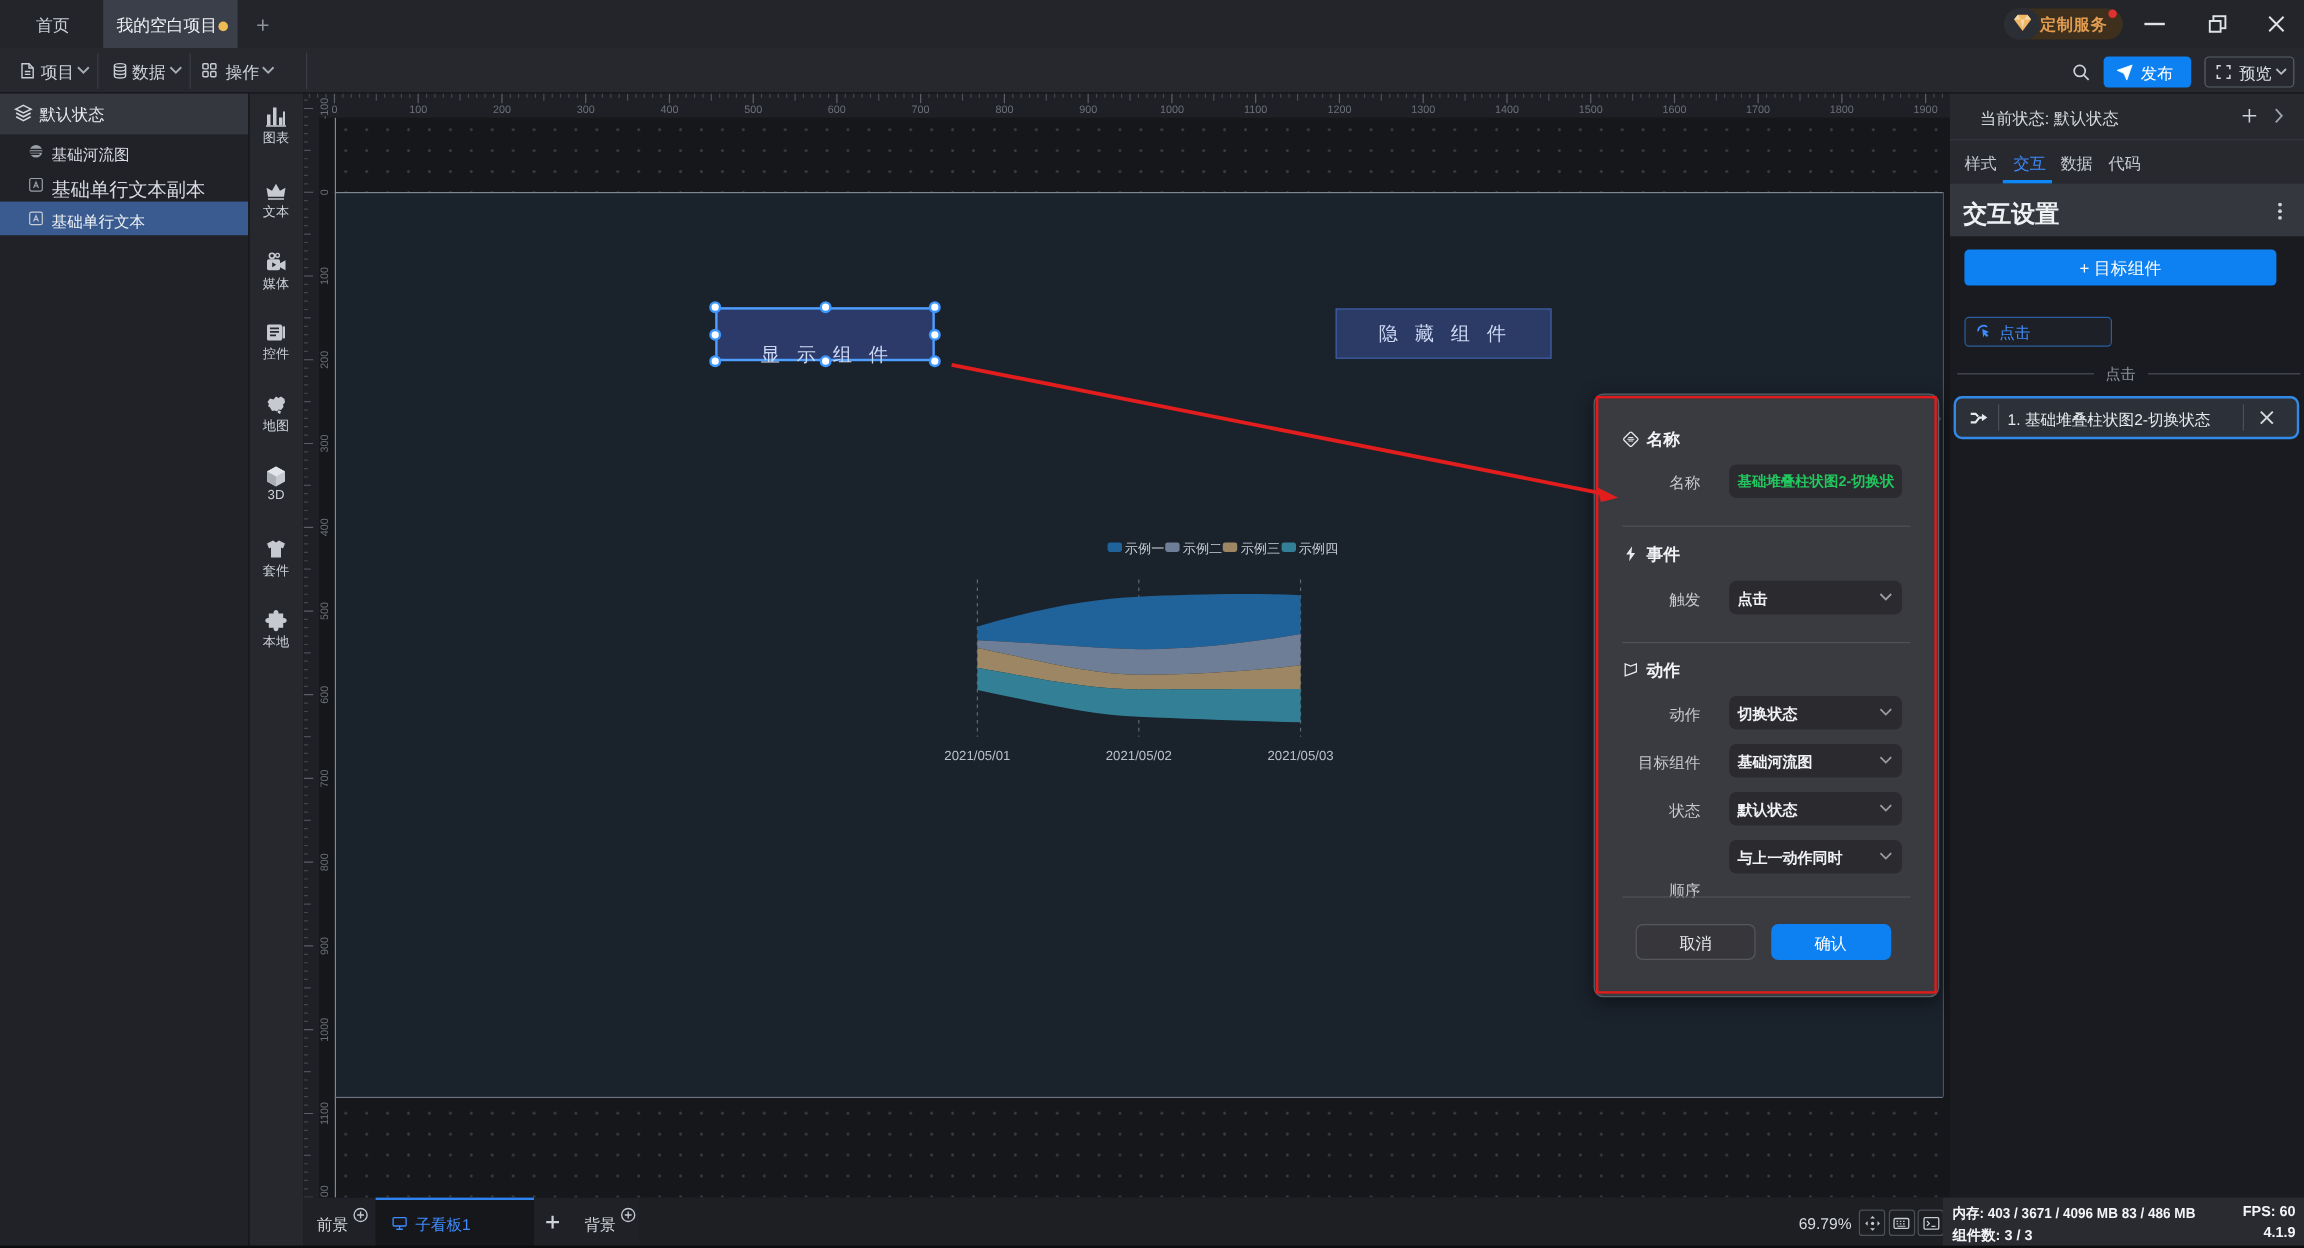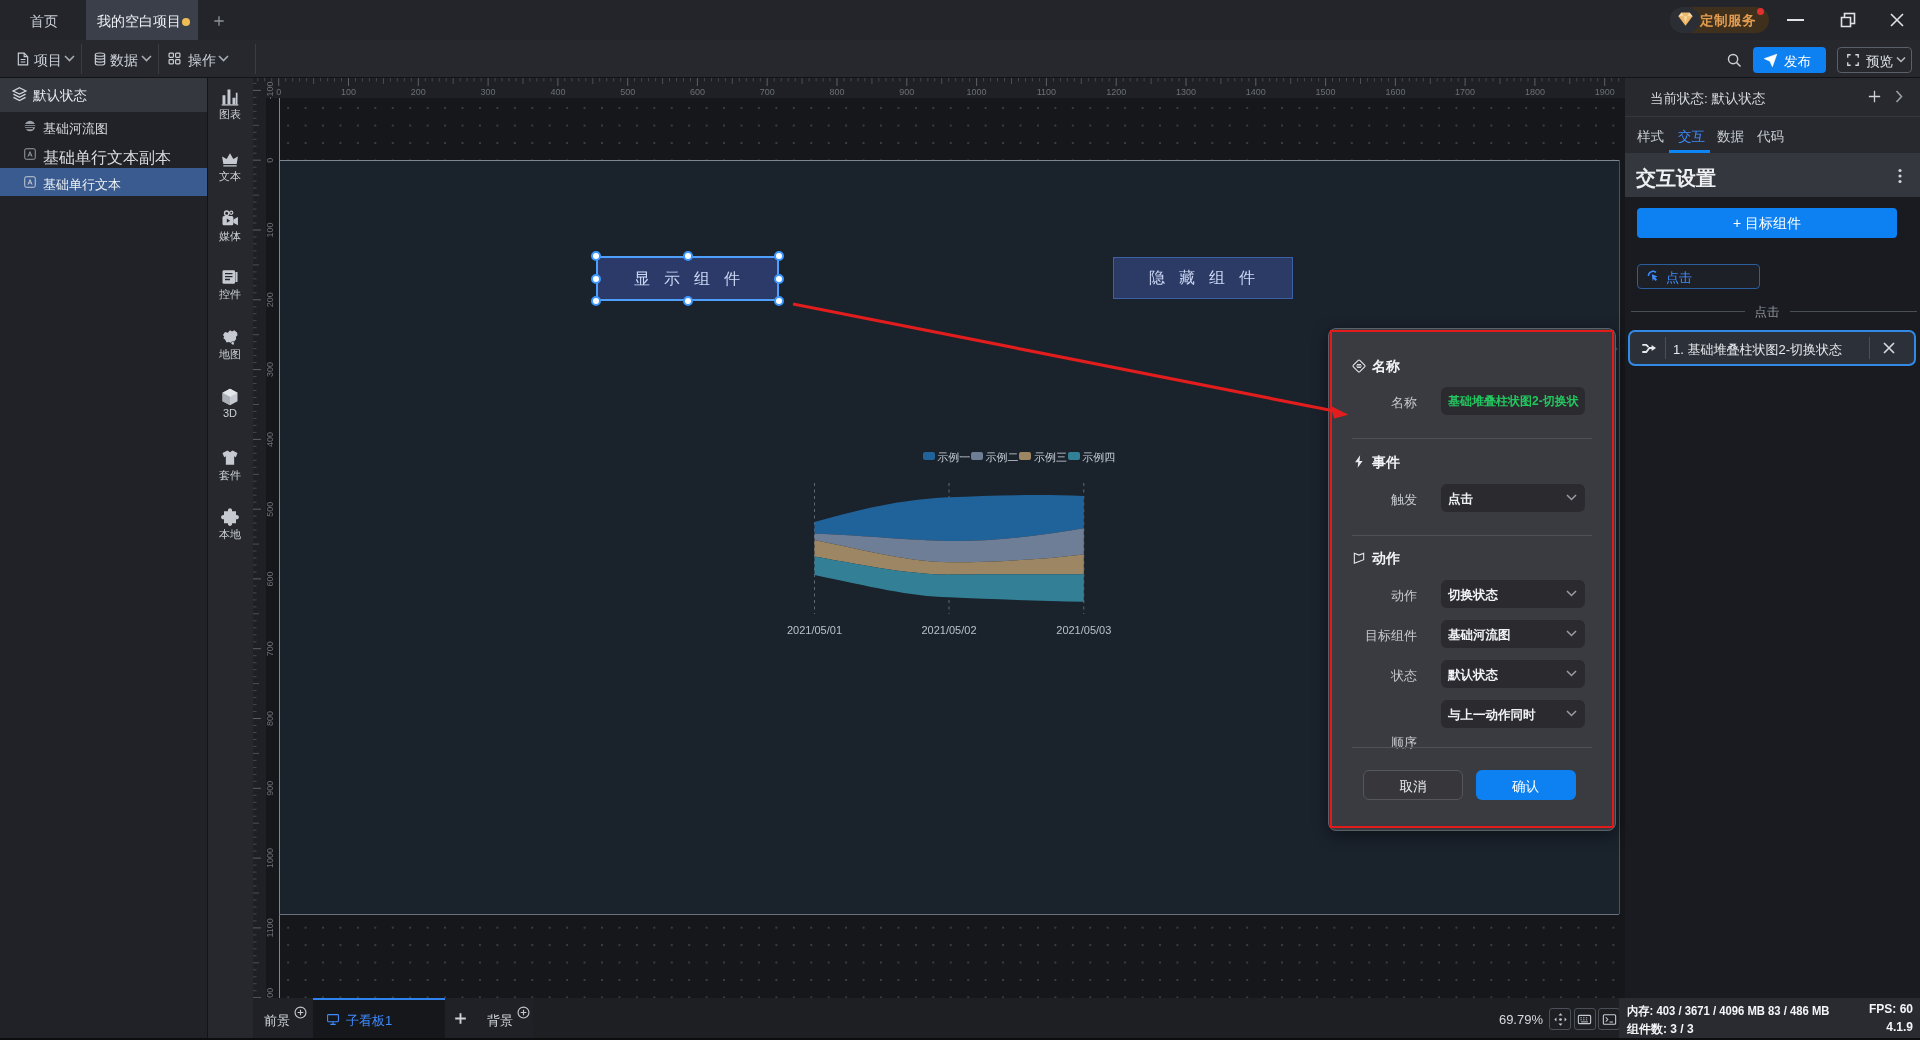--- a/index.html
+++ b/index.html
@@ -516,21 +516,21 @@
     <line x1="0" y1="877.8" x2="3.5" y2="877.8" stroke="#43464d" stroke-width="1"></line>
     <line x1="0" y1="884.8" x2="6" y2="884.8" stroke="#4b4f56" stroke-width="1"></line>
     <line x1="0" y1="891.8" x2="3.5" y2="891.8" stroke="#43464d" stroke-width="1"></line>
     <line x1="0" y1="898.8" x2="3.5" y2="898.8" stroke="#43464d" stroke-width="1"></line>
     <line x1="0" y1="905.7" x2="3.5" y2="905.7" stroke="#43464d" stroke-width="1"></line>
     <line x1="0" y1="912.7" x2="3.5" y2="912.7" stroke="#43464d" stroke-width="1"></line>
     <line x1="0" y1="919.7" x2="8" y2="919.7" stroke="#5b5f66" stroke-width="1"></line>
     <text x="17" y="922.7" font-size="9" fill="#6b7077" text-anchor="middle" transform="rotate(-90 17 919.7)">1200</text>
   </svg>
 <div class="ab" style="left:596px;top:256px;width:183px;height:45px;background:#2c3a69;border:2px solid #4f9fff"></div>
-<div class="txt" style="left:687px;top:269px;font-size:16px;color:#ccd8f4;letter-spacing:14px;transform:translateX(-50%);padding-left:14px">显示组件</div>
+<div class="txt" style="left:687px;top:286px;font-size:16px;color:#ccd8f4;letter-spacing:14px;transform:translateX(-50%);padding-left:14px">显示组件</div>
 <div class="ab" style="left:591px;top:251px;width:10px;height:10px;border-radius:5px;background:#fff;border:2.5px solid #3d97ff"></div>
 <div class="ab" style="left:591px;top:296px;width:10px;height:10px;border-radius:5px;background:#fff;border:2.5px solid #3d97ff"></div>
 <div class="ab" style="left:682.5px;top:251px;width:10px;height:10px;border-radius:5px;background:#fff;border:2.5px solid #3d97ff"></div>
 <div class="ab" style="left:682.5px;top:296px;width:10px;height:10px;border-radius:5px;background:#fff;border:2.5px solid #3d97ff"></div>
 <div class="ab" style="left:774px;top:251px;width:10px;height:10px;border-radius:5px;background:#fff;border:2.5px solid #3d97ff"></div>
 <div class="ab" style="left:774px;top:296px;width:10px;height:10px;border-radius:5px;background:#fff;border:2.5px solid #3d97ff"></div>
 <div class="ab" style="left:591px;top:273.5px;width:10px;height:10px;border-radius:5px;background:#fff;border:2.5px solid #3d97ff"></div>
 <div class="ab" style="left:774px;top:273.5px;width:10px;height:10px;border-radius:5px;background:#fff;border:2.5px solid #3d97ff"></div>
 <div class="ab" style="left:1112.5px;top:257px;width:180px;height:42px;background:#2c3a66;border:1px solid #3c5fa6"></div>
 <div class="txt" style="left:1202px;top:268px;font-size:16px;color:#ccd8f4;letter-spacing:14px;transform:translateX(-50%);padding-left:14px">隐藏组件</div>

